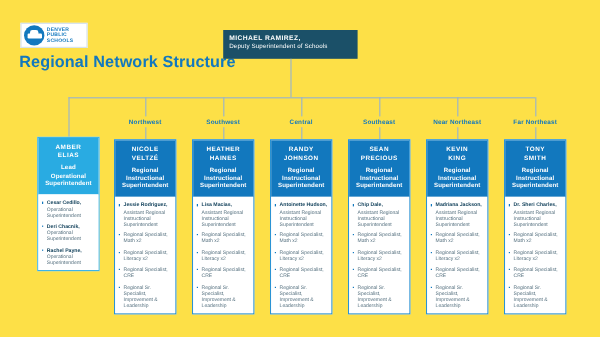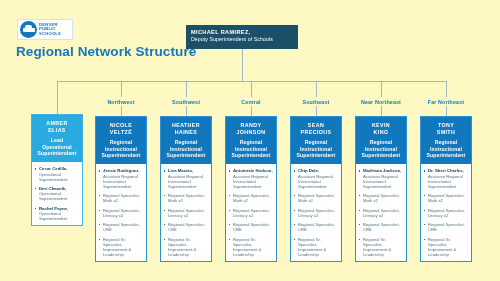--- a/index.html
+++ b/index.html
@@ -2,21 +2,21 @@
 <html><head>
 <meta charset="utf-8">
 <style>
   html,body{margin:0;padding:0;}
   body{
     width:500px;height:281px;overflow:hidden;
     background:#ffffff;
     font-family:"Liberation Sans", sans-serif;
     -webkit-font-smoothing:antialiased;
   }
-  .page{position:relative;width:500px;height:281px;background:#fef9c3;}
+  .page{position:relative;width:500px;height:281px;background:#fde047;}
 
   
   .logo-wrap{position:absolute;left:17px;top:19px;width:56px;height:21px;
     border:1px solid #d7e3ec;display:flex;align-items:center;box-sizing:border-box;
     padding:1px 2px;background:#fff;}
   .logo-mark{width:17px;height:17px;border-radius:50%;background:#1278be;
     position:relative;flex:0 0 auto;}
   .logo-mark:before{content:"";position:absolute;left:2.5px;top:7px;width:12px;height:4px;
     background:#fff;border-radius:1px;}
   .logo-mark:after{content:"";position:absolute;left:5px;top:3.5px;width:7px;height:4px;

